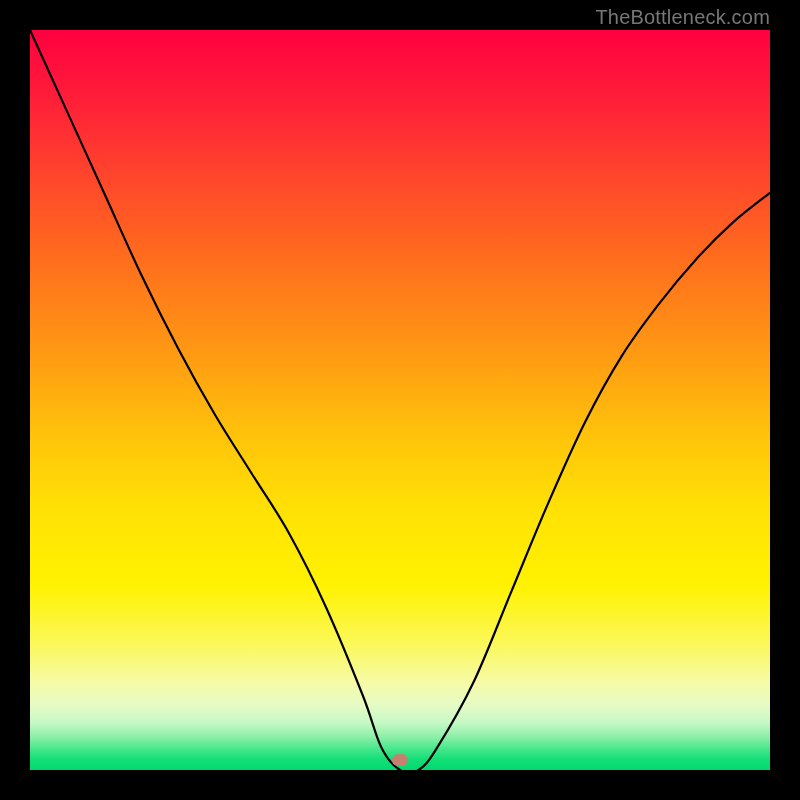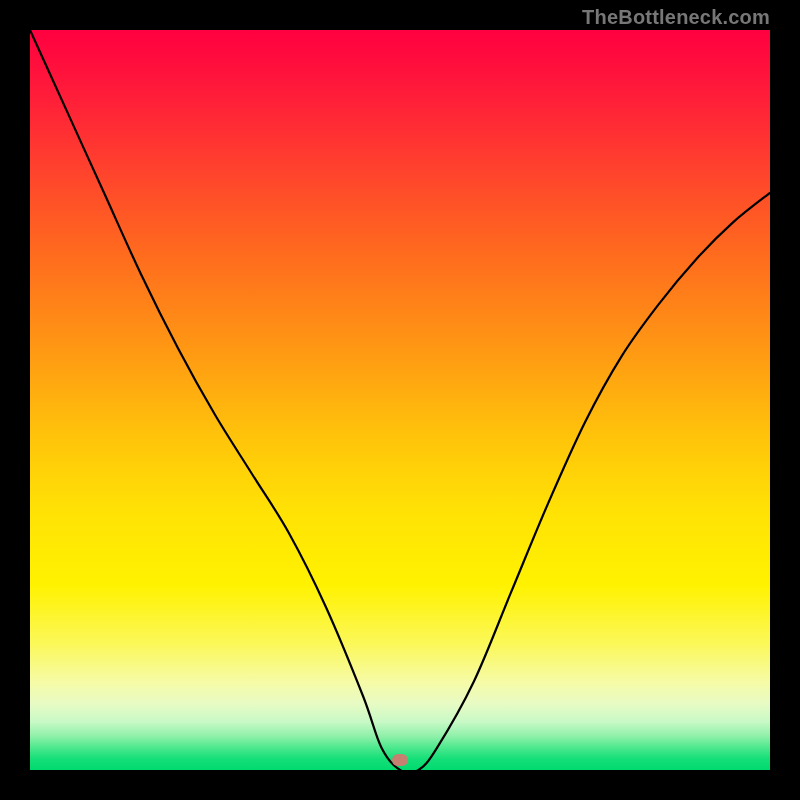--- a/index.html
+++ b/index.html
@@ -63,21 +63,21 @@
     height: 12px;
     border-radius: 6px;
     background: #c58072;
   }
   .watermark {
     position: absolute;
     top: 6px;
     right: 30px;
     color: #777;
     font-size: 20px;
-    font-weight: 700;
+    font-weight: 400;
     letter-spacing: 0.2px;
   }
 </style>
 </head>
 <body>
 
 <div class="frame">
 
   <div class="plot">
     <div class="gradient"></div>

